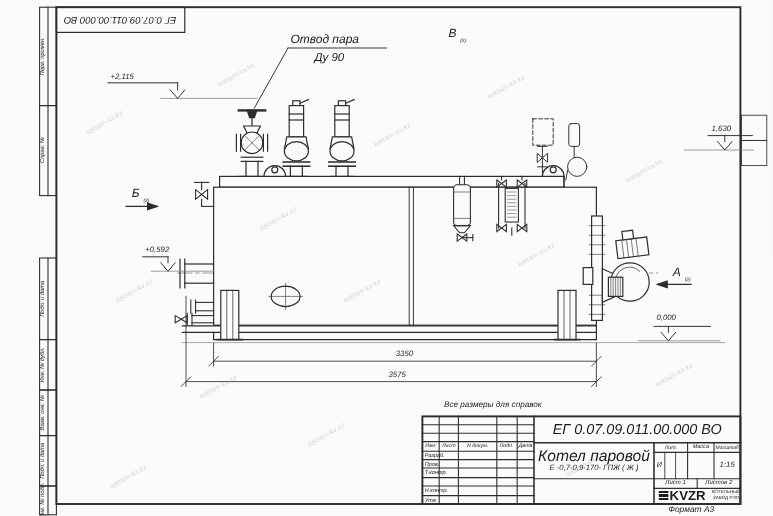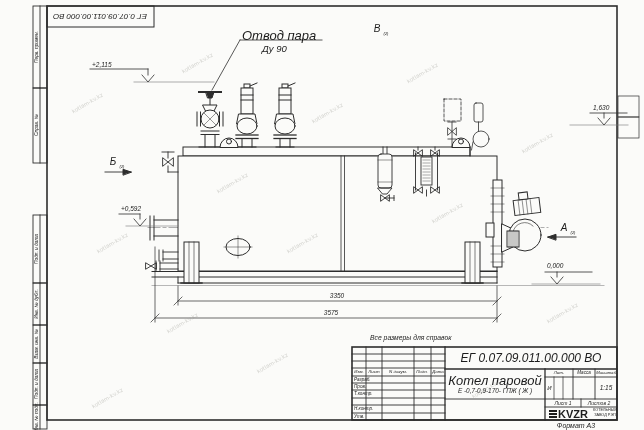--- a/index.html
+++ b/index.html
@@ -339,21 +339,21 @@
 <div class="t rot180" style="left:100px;top:16px;font-size:8px">ЕГ 0.07.09.011.00.000  ВО</div>
 
 <div class="t vert" style="left:37px;top:47px;font-size:4.8px">Перв. примен.</div>
 <div class="t vert" style="left:37px;top:125px;font-size:4.8px">Справ. №</div>
 <div class="t vert" style="left:37px;top:249px;font-size:4.8px">Подп. и дата</div>
 <div class="t vert" style="left:37px;top:304px;font-size:4.8px">Инв. № дубл.</div>
 <div class="t vert" style="left:37px;top:344px;font-size:4.8px">Взам. инв. №</div>
 <div class="t vert" style="left:37px;top:384px;font-size:4.8px">Подп. и дата</div>
 <div class="t vert" style="left:37px;top:417px;font-size:4.8px">Инв. № подл.</div>
 
-<div class="t" style="left:242px;top:29px;font-size:13px">Отвод пара</div>
+<div class="t" style="left:242px;top:29px;font-size:10px">Отвод пара</div>
 <div class="t" style="left:262px;top:44px;font-size:9.5px">Ду 90</div>
 <div class="t c" style="left:377px;top:29px;font-size:10px">В</div>
 <div class="t c" style="left:386px;top:34px;font-size:4px">(2)</div>
 <div class="t c" style="left:113px;top:162px;font-size:10px">Б</div>
 <div class="t c" style="left:122px;top:167px;font-size:4px">(2)</div>
 <div class="t c" style="left:564px;top:228px;font-size:10px">А</div>
 <div class="t c" style="left:573px;top:233px;font-size:4px">(2)</div>
 <div class="t" style="left:92px;top:62px;font-size:6.5px">+2,115</div>
 <div class="t" style="left:593px;top:105px;font-size:6.5px">1,630</div>
 <div class="t" style="left:121px;top:206px;font-size:6.5px">+0,592</div>

